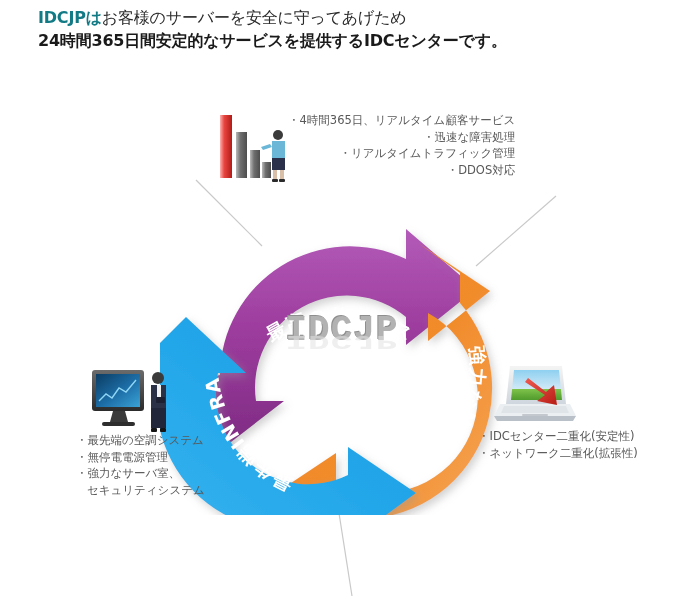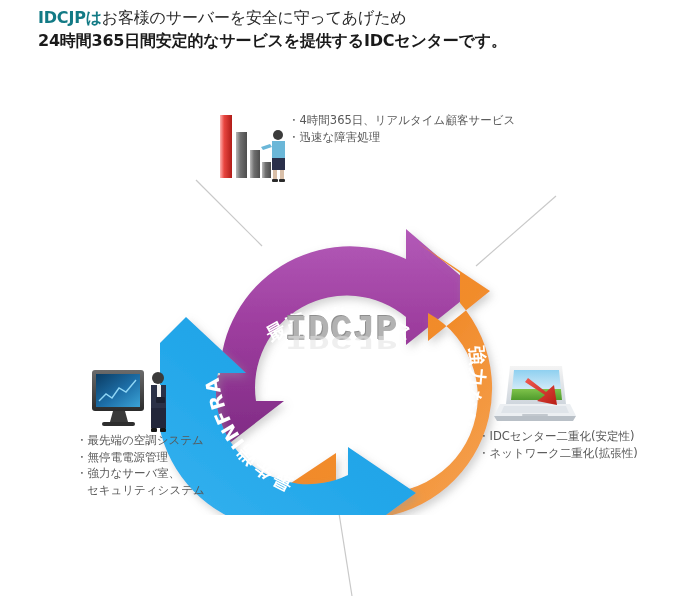--- a/index.html
+++ b/index.html
@@ -108,21 +108,21 @@
     color: #585858;
     white-space: nowrap;
   }
   .bullets .bl {
     display: block;
   }
   .bullets .bl.cont {
     padding-left: 11px;
   }
 
-  #bullets-top    { left: 288px; top: 112px; }
+  #bullets-top    { left: 288px; top: 112px; text-align: right; }
   #bullets-left   { left: 76px;  top: 432px; }
   #bullets-right  { left: 478px; top: 428px; }
 
   
   .icon-art { position: absolute; }
   #icon-chart  { left: 212px; top: 104px; width: 78px; height: 82px; }
   #icon-monitor{ left: 86px;  top: 364px; width: 92px; height: 72px; }
   #icon-laptop { left: 492px; top: 362px; width: 86px; height: 66px; }
 </style>
 </head>
@@ -302,20 +302,22 @@
     <path d="M12 44 h62 l3 7 h-68 z" fill="#dfe4e9"></path>
     <rect x="30" y="52" width="26" height="2" rx="1" fill="#c2c8ce"></rect>
     <path d="M2 54 h82 l-3 5 h-76 z" fill="#b9c0c7"></path>
   </g>
   <path d="M36 16 l18 14 l8 -7 l3 20 l-20 -4 l8 -6 l-20 -13 z" fill="url(#redG)"></path>
 </svg>
 
 <div class="bullets" id="bullets-top">
   <span class="bl">・4時間365日、リアルタイム顧客サービス</span>
   <span class="bl">・迅速な障害処理</span>
+  <span class="bl">・リアルタイムトラフィック管理</span>
+  <span class="bl">・DDOS対応</span>
 </div>
 
 <div class="bullets" id="bullets-left">
   <span class="bl">・最先端の空調システム</span>
   <span class="bl">・無停電電源管理</span>
   <span class="bl">・強力なサーバ室、</span>
   <span class="bl cont">セキュリティシステム</span>
 </div>
 
 <div class="bullets" id="bullets-right">

